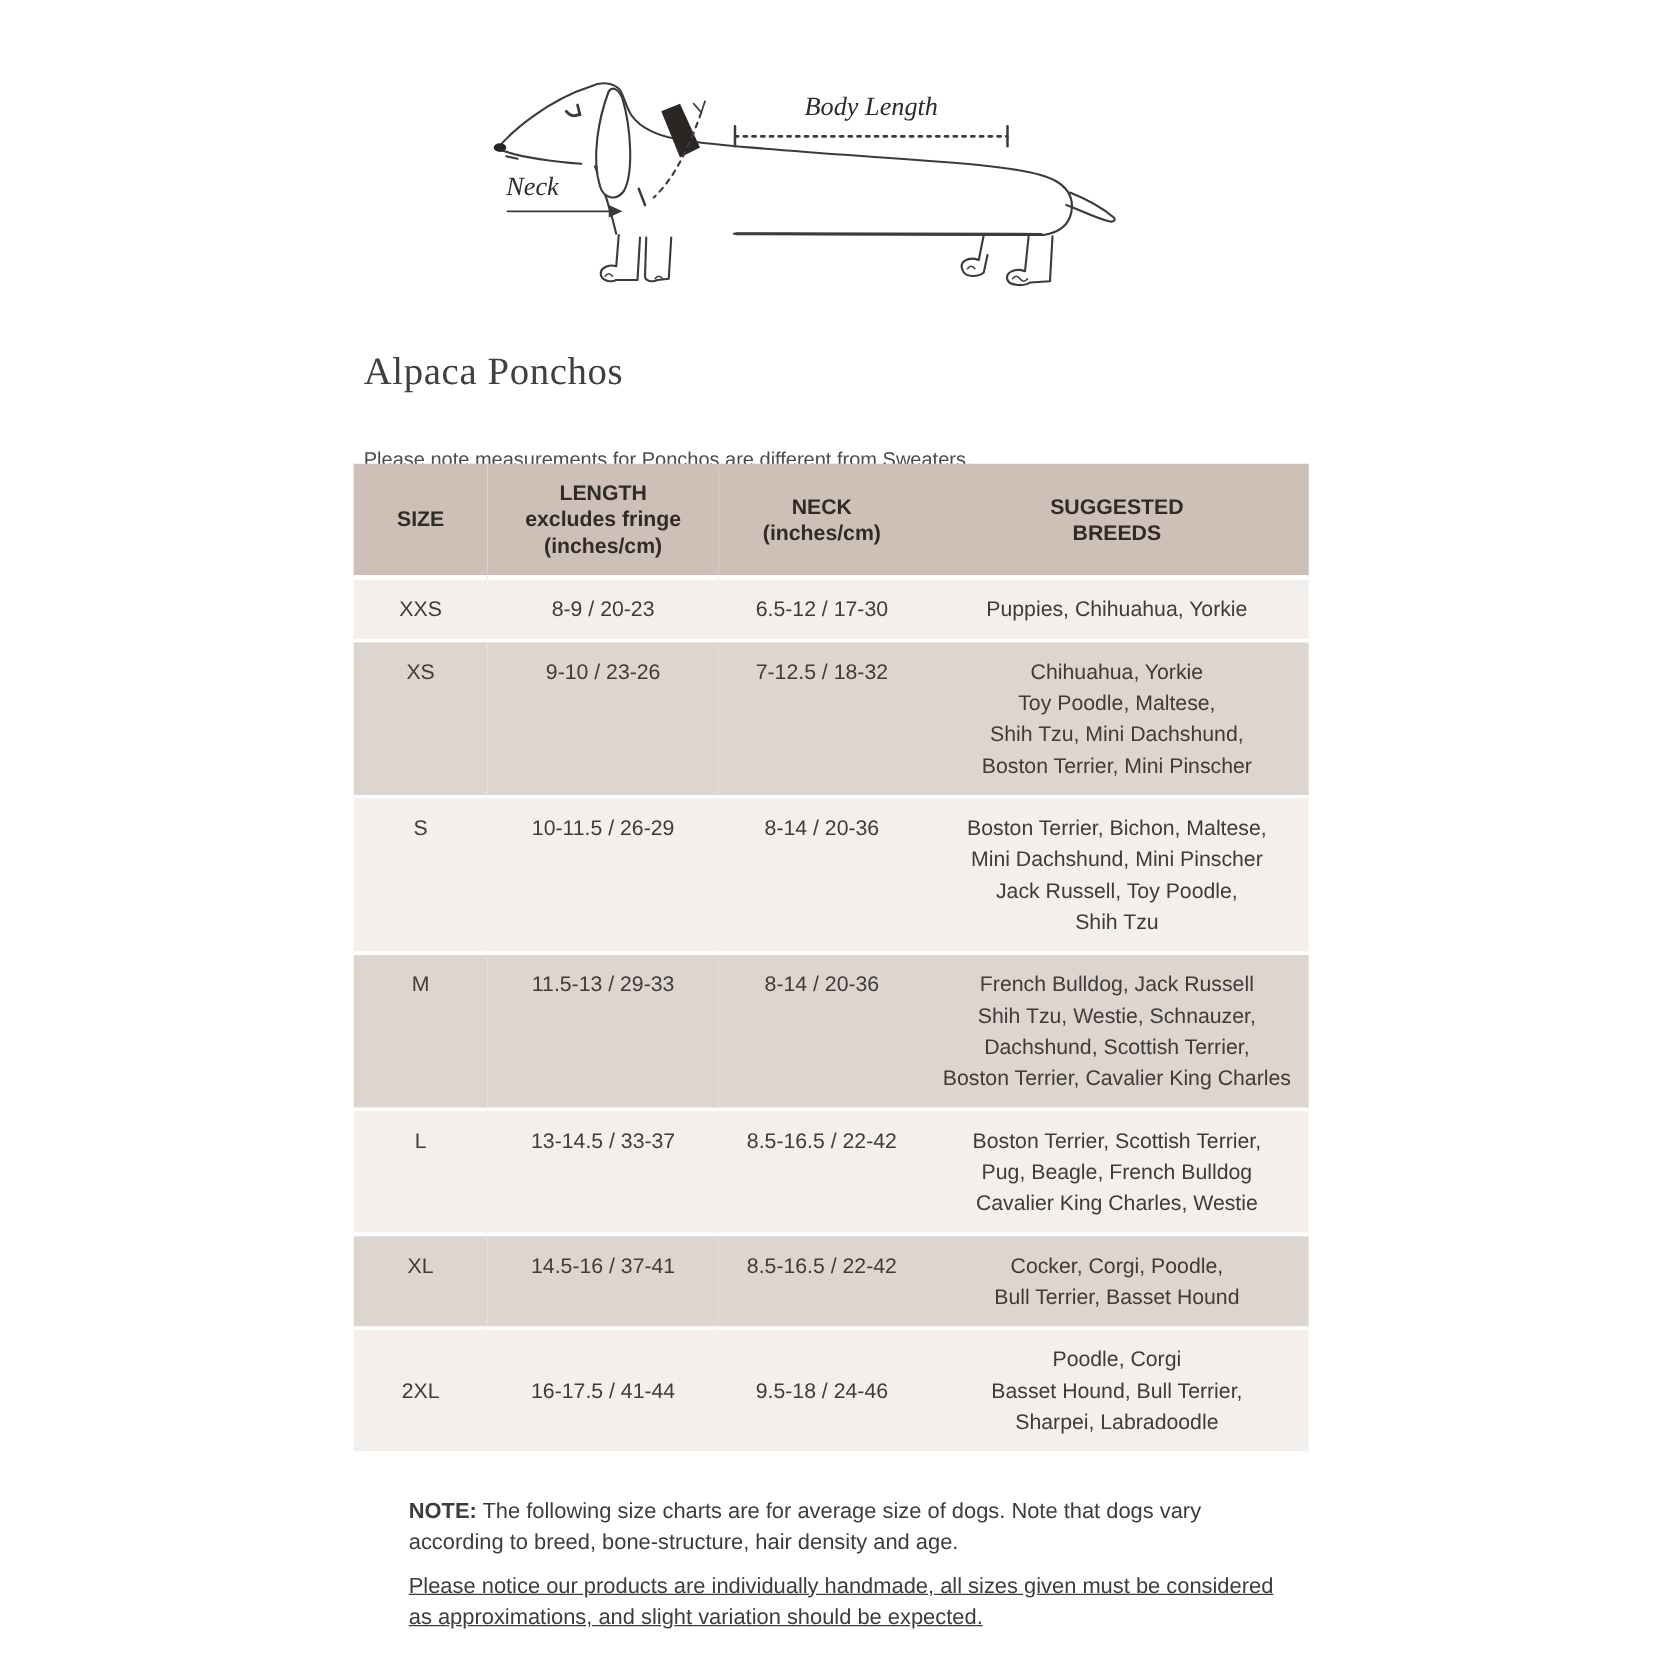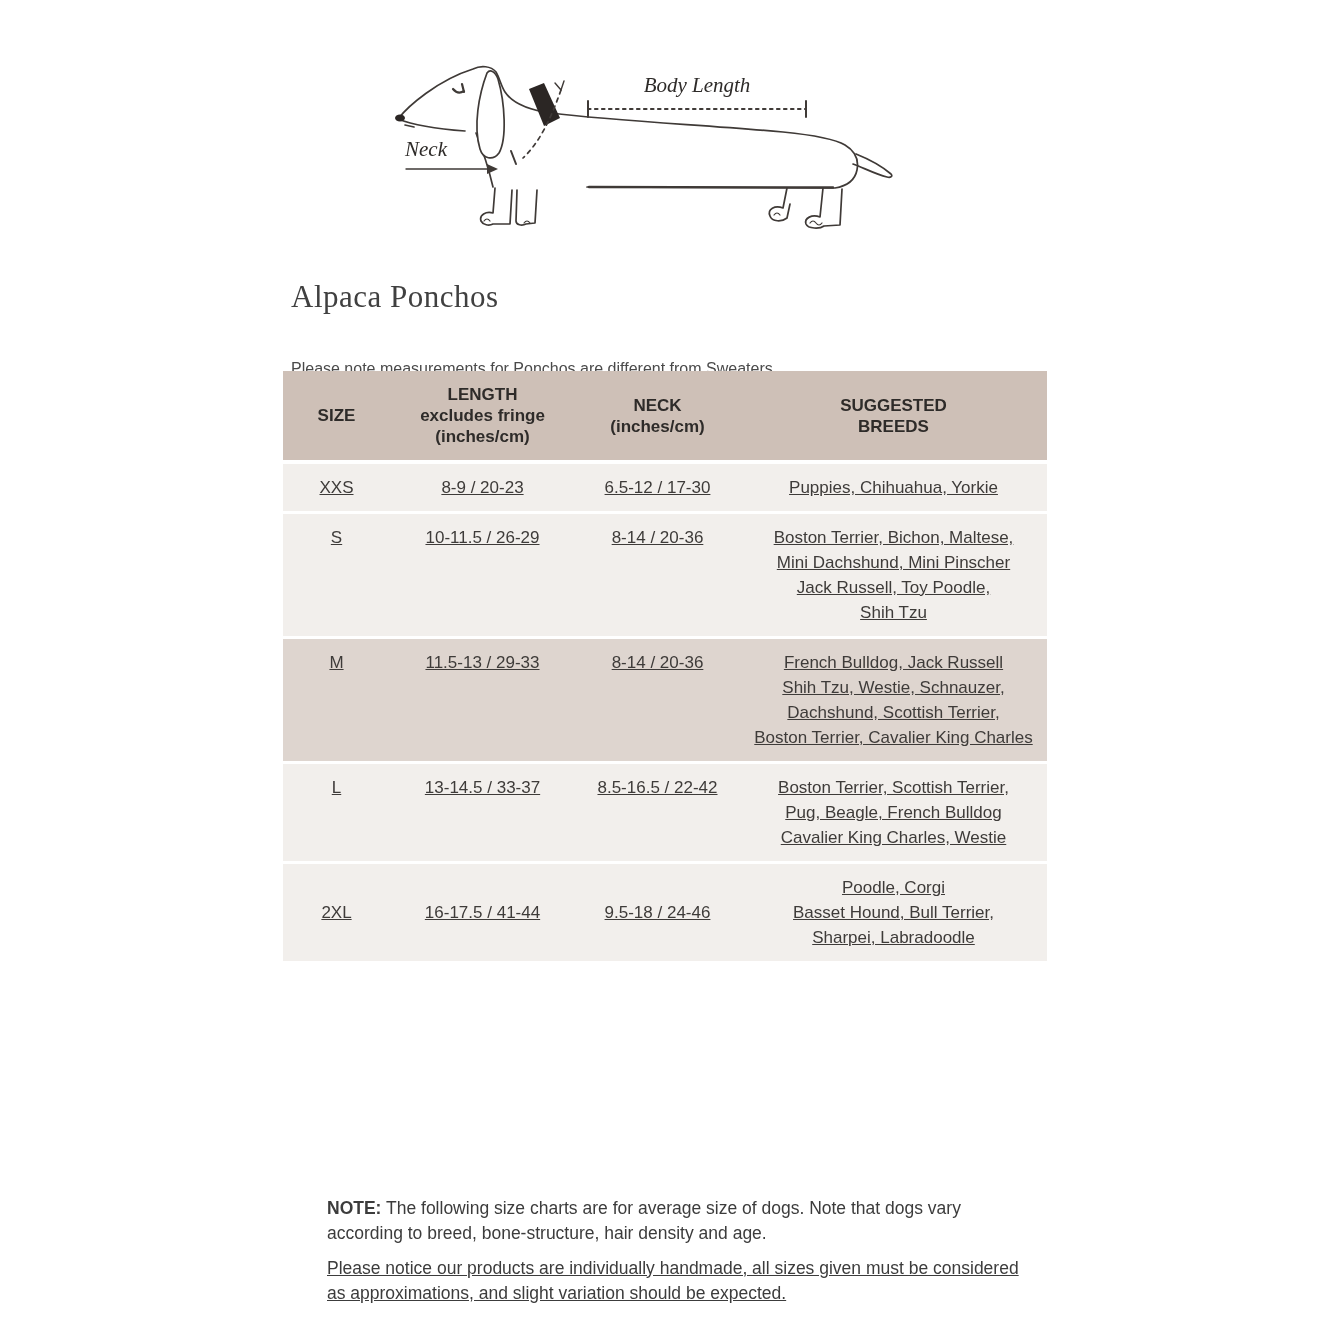--- a/index.html
+++ b/index.html
@@ -46,21 +46,21 @@
     background: var(--header-bg, #cec0b7);
     font-size: 17px; font-weight: 700; color: #2e2b29;
     line-height: 21px; white-space: pre-line;
     text-align: center; vertical-align: middle;
     padding: 13px 4px; border-bottom: 4px solid #ffffff;
   }
   .size-table td {
     font-size: 17px; color: #3e3b39;
     line-height: 25px; white-space: pre-line;
     text-align: center; vertical-align: top;
-    padding: 11px 3px; border-bottom: 3px solid #ffffff; text-decoration: underline;
+    padding: 11px 3px; border-bottom: 3px solid #ffffff;
   }
   .row-light td { background: var(--row-light, #f2efec); }
   .row-dark  td { background: var(--row-dark,  #ded5cf); }
   .row-mid td.c-val { vertical-align: middle; margin-top: 32px; }
 
   
   .note-block {
     position: absolute; left: 327px; width: 706px;
     font-size: 17.5px; line-height: 25px; color: #3c3c3c;
   }
@@ -152,20 +152,29 @@
 BREEDS</th>
     </tr>
   </thead>
   <tbody>
     <tr class="row-light">
       <td class="c-val">XXS</td>
       <td class="c-val">8-9 / 20-23</td>
       <td class="c-val">6.5-12 / 17-30</td>
       <td class="c-breeds">Puppies, Chihuahua, Yorkie</td>
     </tr>
+    <tr class="row-dark">
+      <td class="c-val">XS</td>
+      <td class="c-val">9-10 / 23-26</td>
+      <td class="c-val">7-12.5 / 18-32</td>
+      <td class="c-breeds">Chihuahua, Yorkie
+Toy Poodle, Maltese,
+Shih Tzu, Mini Dachshund,
+Boston Terrier, Mini Pinscher</td>
+    </tr>
     <tr class="row-light">
       <td class="c-val">S</td>
       <td class="c-val">10-11.5 / 26-29</td>
       <td class="c-val">8-14 / 20-36</td>
       <td class="c-breeds">Boston Terrier, Bichon, Maltese,
 Mini Dachshund, Mini Pinscher
 Jack Russell, Toy Poodle,
 Shih Tzu</td>
     </tr>
     <tr class="row-dark">
@@ -178,20 +187,27 @@
 Boston Terrier, Cavalier King Charles</td>
     </tr>
     <tr class="row-light">
       <td class="c-val">L</td>
       <td class="c-val">13-14.5 / 33-37</td>
       <td class="c-val">8.5-16.5 / 22-42</td>
       <td class="c-breeds">Boston Terrier, Scottish Terrier,
 Pug, Beagle, French Bulldog
 Cavalier King Charles, Westie</td>
     </tr>
+    <tr class="row-dark">
+      <td class="c-val">XL</td>
+      <td class="c-val">14.5-16 / 37-41</td>
+      <td class="c-val">8.5-16.5 / 22-42</td>
+      <td class="c-breeds">Cocker, Corgi, Poodle,
+Bull Terrier, Basset Hound</td>
+    </tr>
     <tr class="row-light row-mid">
       <td class="c-val">2XL</td>
       <td class="c-val">16-17.5 / 41-44</td>
       <td class="c-val">9.5-18 / 24-46</td>
       <td class="c-breeds">Poodle, Corgi
 Basset Hound, Bull Terrier,
 Sharpei,  Labradoodle</td>
     </tr>
   </tbody>
 </table>

